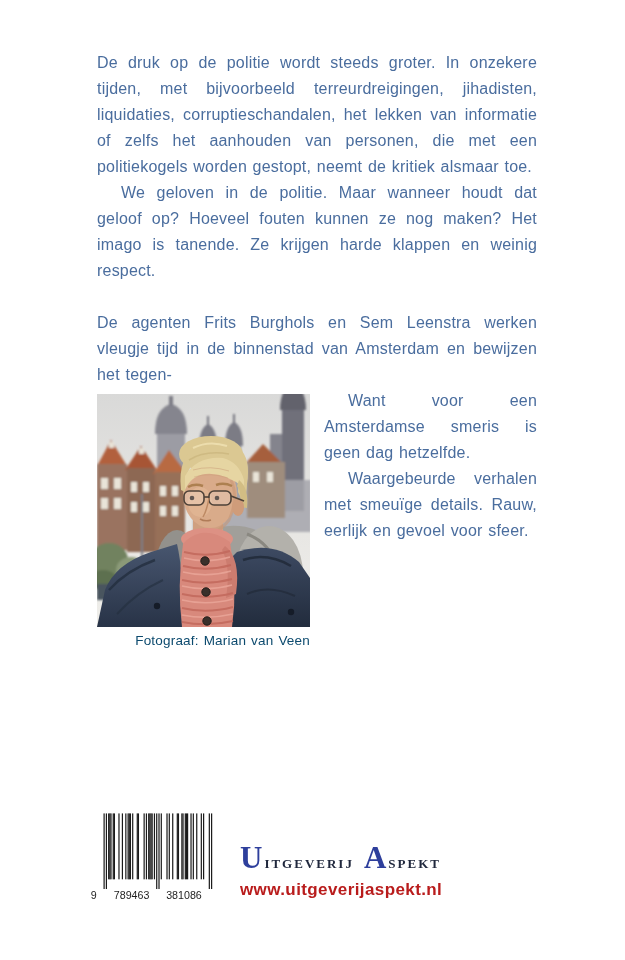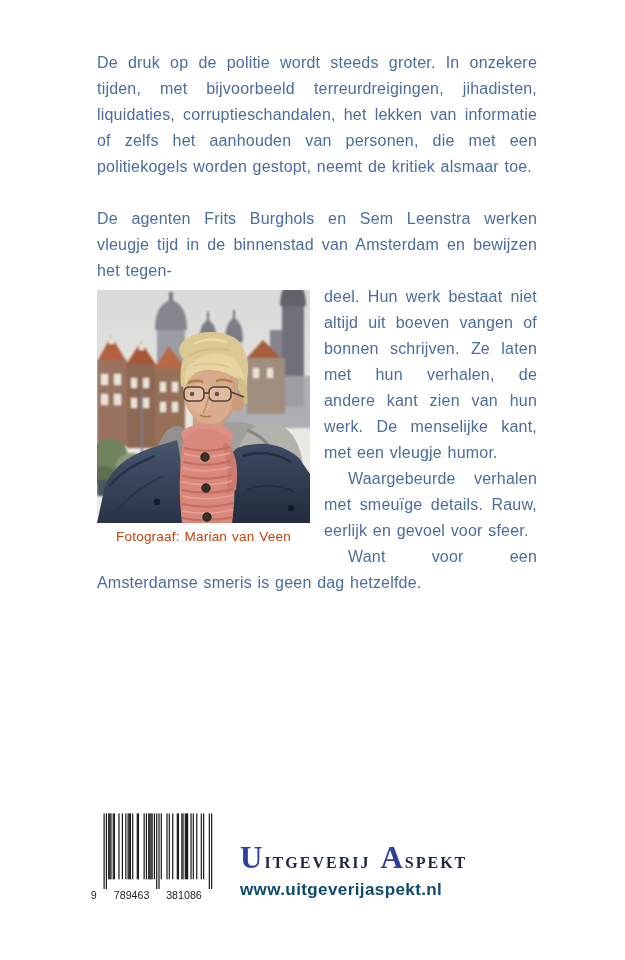--- a/index.html
+++ b/index.html
@@ -12,48 +12,49 @@
     color:#4a6d9e; font-size:16px; line-height:26px;
     text-align:justify; letter-spacing:0.2px; word-spacing:1px;
   }
   .synopsis p { margin:0; }
   .indent { text-indent:24px; }
   .para-gap { margin-top:26px !important; }
   .wrap-section { margin-top:0; }
   .photo-block { float:left; width:213px; margin:6px 14px 2px 0; }
   .photo-block svg { display:block; }
   .photo-caption {
-    font-size:13.5px; line-height:18px; color:#c2410c;
-    margin-top:5px; text-align:center; text-indent:0; letter-spacing:0.2px;
+    font-size:13.5px; line-height:18px; color:#0c4a6e;
+    margin-top:5px; text-align:right; text-indent:0; letter-spacing:0.2px;
   }
   .clear { clear:both; }
   .bottom-block {
     position:absolute; left:88px; top:810px; display:flex; align-items:flex-start;
   }
   .publisher { margin-left:26px; margin-top:32px; }
   .logo {
     font-family:"Liberation Serif", serif; font-weight:bold;
     color:#20283d; letter-spacing:2px; line-height:1; white-space:nowrap;
   }
   .logo .big   { font-size:31px; color:#2e3f9c; }
-  .logo .small { font-size:16px; text-transform:uppercase;margin-top:8px; }
+  .logo .small { font-size:13px; text-transform:uppercase;margin-top:8px; }
   .logo .word2 { margin-left:10px;text-align:center; }
   .website {
     margin-top:7px; font-weight:bold; font-size:17px;
-    color:#0c4a6e; letter-spacing:0.4px;
+    color:#b91c1c; letter-spacing:0.4px;
   }
   .barcode-digit { font-family:"Liberation Sans", sans-serif; font-size:11px; fill:#1d1d1d; }
 </style>
 </head>
 <body>
 
 <div class="page">
 
   <div class="synopsis">
     <p>De druk op de politie wordt steeds groter. In onzekere tijden, met bijvoorbeeld terreurdreigingen, jihadisten, liquidaties, corruptieschandalen, het lekken van informatie of zelfs het aanhouden van personen, die met een politiekogels worden gestopt, neemt de kritiek alsmaar toe.</p>
+    <p class="indent">We geloven in de politie. Maar wanneer houdt dat geloof op? Hoeveel fouten kunnen ze nog maken? Het imago is tanende. Ze krijgen harde klappen en weinig respect.</p>
     <p class="para-gap">De agenten Frits Burghols en Sem Leenstra werken vleugje tijd in de binnenstad van Amsterdam en bewijzen het tegen-</p>
 
     <div class="wrap-section">
       <div class="photo-block">
 
         <svg width="213" height="233" viewBox="0 0 213 233" aria-hidden="true">
           <defs>
             <linearGradient id="sky" x1="0" y1="0" x2="0" y2="1">
               <stop offset="0" stop-color="#d9d9d8"></stop>
               <stop offset="0.55" stop-color="#e7e6e3"></stop>
@@ -197,23 +198,22 @@
             <path d="M85,206 Q110,212 136,205"></path>
             <path d="M85,221 Q110,226 136,220"></path>
           </g>
           <circle cx="108" cy="167" r="4.2" fill="#39302b" stroke="#241d19" stroke-width="1"></circle>
           <circle cx="109" cy="198" r="4.2" fill="#39302b" stroke="#241d19" stroke-width="1"></circle>
           <circle cx="110" cy="227" r="4.2" fill="#39302b" stroke="#241d19" stroke-width="1"></circle>
         </svg>
         <div class="photo-caption">Fotograaf: Marian van Veen</div>
       </div>
 
-      <p>deel. Hun werk bestaat niet altijd uit boeven vangen of bonnen schrijven. Ze laten met hun verhalen, de andere kant zien van hun werk. De menselijke kant, met een vleugje humor.</p>
+      <p class="indent">Want voor een Amsterdamse smeris is geen dag hetzelfde.</p>
       <p class="indent">Waargebeurde verhalen met smeuïge details. Rauw, eerlijk en gevoel voor sfeer.</p>
-      <p class="indent">Want voor een Amsterdamse smeris is geen dag hetzelfde.</p>
       <div class="clear"></div>
     </div>
   </div>
 
   <div class="bottom-block">
     <svg id="barcode-svg" width="126" height="96" viewBox="0 0 130 96">
       <rect x="0" y="0" width="130" height="96" fill="#ffffff"></rect>
       <g id="barcode-bars" fill="#1a1a1a">
           <rect x="16.00" y="2" width="1.24" height="78"></rect>
           <rect x="18.36" y="2" width="1.24" height="78"></rect>

